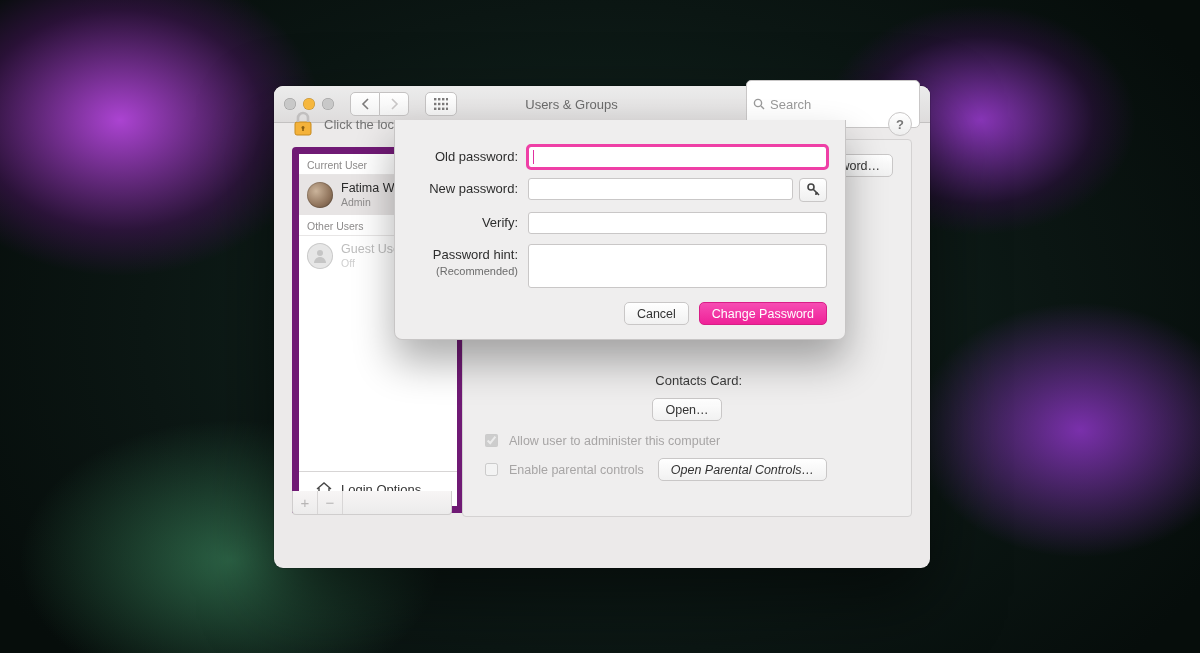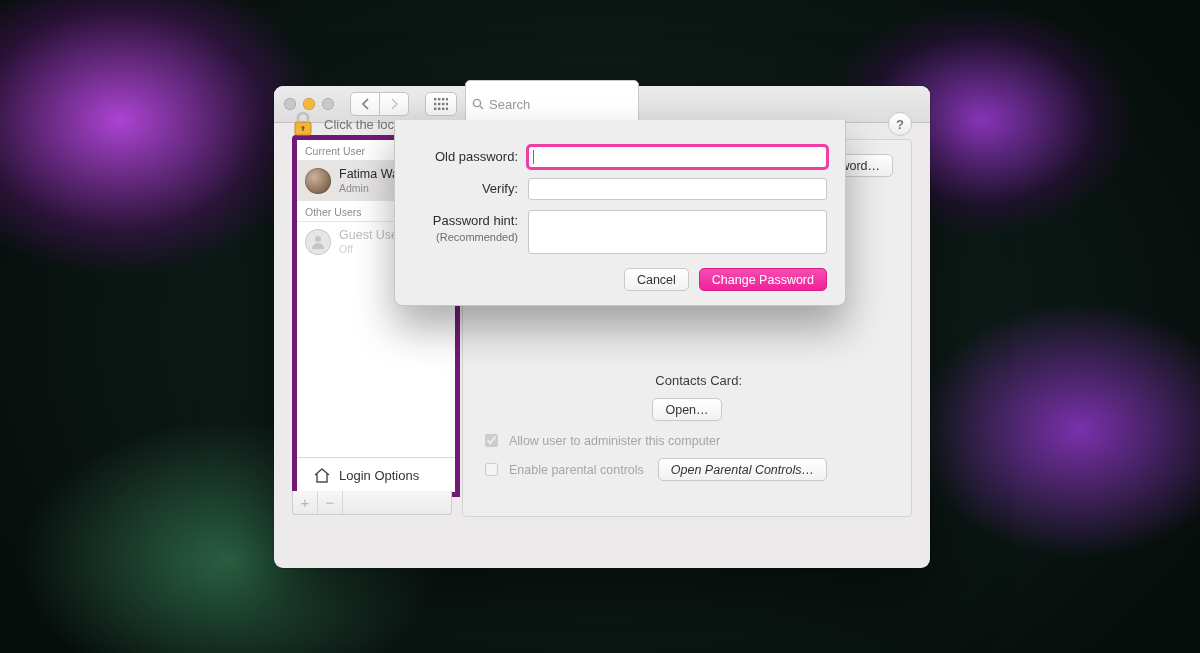--- a/index.html
+++ b/index.html
@@ -36,22 +36,22 @@
   .navbtn.right{border-left:0;border-radius:0 5px 5px 0;}
   .gridbtn { width:30px; height:22px; margin-left:8px; border:1px solid #c4c2c2; border-radius:5px;
     background: linear-gradient(#fff,#f2f2f2); display:flex; align-items:center; justify-content:center;}
   .title { flex:1; text-align:center; color:#6a6a6a; font-size:13px; font-weight:500; margin-left:-60px;}
   .search { width:160px; height:22px; background:#fff; border:1px solid #c9c7c7; border-radius:5px;
     display:flex; align-items:center; padding:12px 6px; gap:5px; color:#999;}
 
   .body { position:relative; padding: 16px 18px 14px 18px;}
 
   .sidebar {
-    position:absolute; left:18px; top:12px; width:158px; height:352px;
-    background:#fff; border:5px solid #701a75; border-radius:4px 4px 0 0; overflow:hidden;
+    position:absolute; left:18px; top:24px; width:158px; height:352px;
+    background:#fff; border:7px solid #701a75; border-radius:4px 4px 0 0; overflow:hidden;
   }
   .sb-header{ font-size:10.5px; color:#8c8a8a; padding:5px 8px 3px; border-bottom:1px solid #e8e6e6;}
   .sb-user{ display:flex; gap:8px; align-items:center; padding:6px 8px;}
   .sb-user.selected{ background:#e7e4e4;}
   .avatar{ width:26px; height:26px; border-radius:50%; background:
      radial-gradient(circle at 35% 35%, #cbb49b, #8f735b 60%, #5a4636 100%);
      box-shadow: inset 0 0 0 1px rgba(0,0,0,.15);}
   .avatar.blank{ background:#e6e6e6; box-shadow: inset 0 0 0 1px rgba(0,0,0,.12); display:flex; align-items:center; justify-content:center;}
   .sb-lines{line-height:14px;}
   .sb-name{ font-size:12.5px; color:#2b2b2b; white-space:nowrap;}
@@ -133,20 +133,21 @@
               <rect x="4" y="4.8" width="2.4" height="2.4"></rect>
               <rect x="8" y="4.8" width="2.4" height="2.4"></rect>
               <rect x="12" y="4.8" width="2" height="2.4"></rect>
           <rect y="9.6" width="2.4" height="2.4"></rect>
               <rect x="4" y="9.6" width="2.4" height="2.4"></rect>
               <rect x="8" y="9.6" width="2.4" height="2.4"></rect>
               <rect x="12" y="9.6" width="2" height="2.4"></rect>
             </g>
         </svg>
       </div>
+      <div class="title">Users &amp; Groups</div>
       <div class="search">
         <svg width="12" height="12" viewBox="0 0 12 12">
             <circle cx="5" cy="5" r="3.6" fill="none" stroke="#9a9a9a" stroke-width="1.4"></circle>
             <line x1="8" y1="8" x2="11" y2="11" stroke="#9a9a9a" stroke-width="1.4"></line>
           </svg>
         <span>Search</span>
       </div>
     </div>
 
     <div class="body">
@@ -226,20 +227,30 @@
     </div>
 
     <div class="sheet">
       <div class="srow">
         <div class="slabel">Old password:</div>
         <div class="sinput focused">
           <span style="display:inline-block;width:1px;height:14px;background:#e030a0;margin:3px 0 0 4px;"></span>
         </div>
       </div>
       <div class="srow">
+        <div class="slabel">New password:</div>
+        <div class="sinput"></div>
+        <div class="keybtn">
+          <svg width="13" height="14" viewBox="0 0 13 14">
+              <circle cx="4" cy="4" r="3" fill="none" stroke="#444" stroke-width="1.6"></circle>
+              <path d="M6.2 6.2 12 12M9 12v-2h2" fill="none" stroke="#444" stroke-width="1.6"></path>
+            </svg>
+        </div>
+      </div>
+      <div class="srow">
         <div class="slabel">Verify:</div>
         <div class="sinput"></div>
       </div>
       <div class="srow">
         <div class="slabel">
           <div>Password hint:</div>
           <div style="font-size:11px;color:#6c6c6c;">(Recommended)</div>
         </div>
         <div class="stextarea"></div>
       </div>

